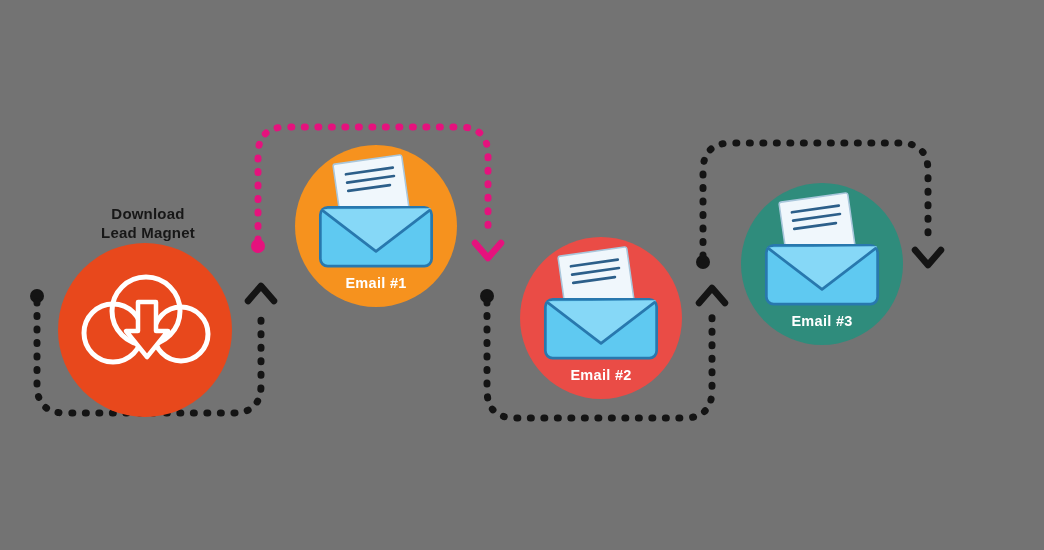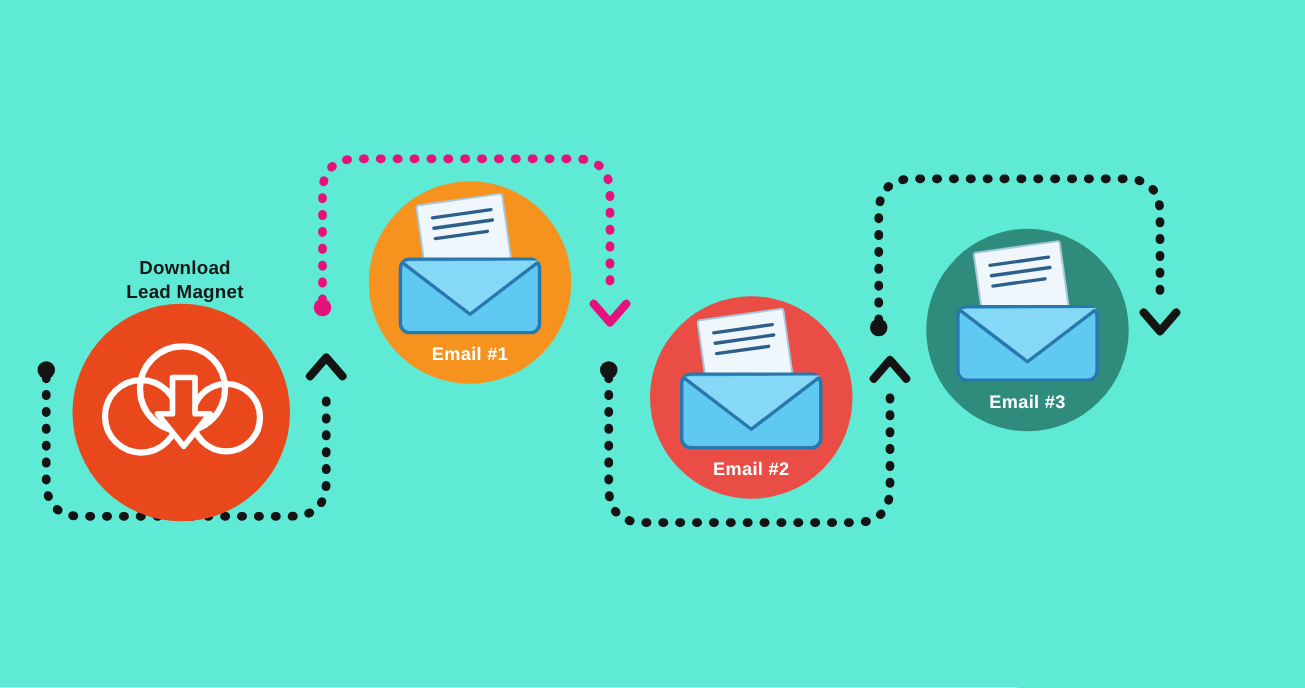--- a/index.html
+++ b/index.html
@@ -4,21 +4,21 @@
 <style>
   html, body {
     margin: 0;
     padding: 0;
     background: #ffffff;
   }
   .stage {
     position: relative;
     width: 1044px;
     height: 550px;
-    background: #5eead4;
+    background: #737373;
     overflow: hidden;
     font-family: "Liberation Sans", sans-serif;
   }
   svg { display: block; }
   svg text {
     font-family: "Liberation Sans", sans-serif;
   }
   .lead-label {
     font-size: 15px;
     font-weight: 600;

